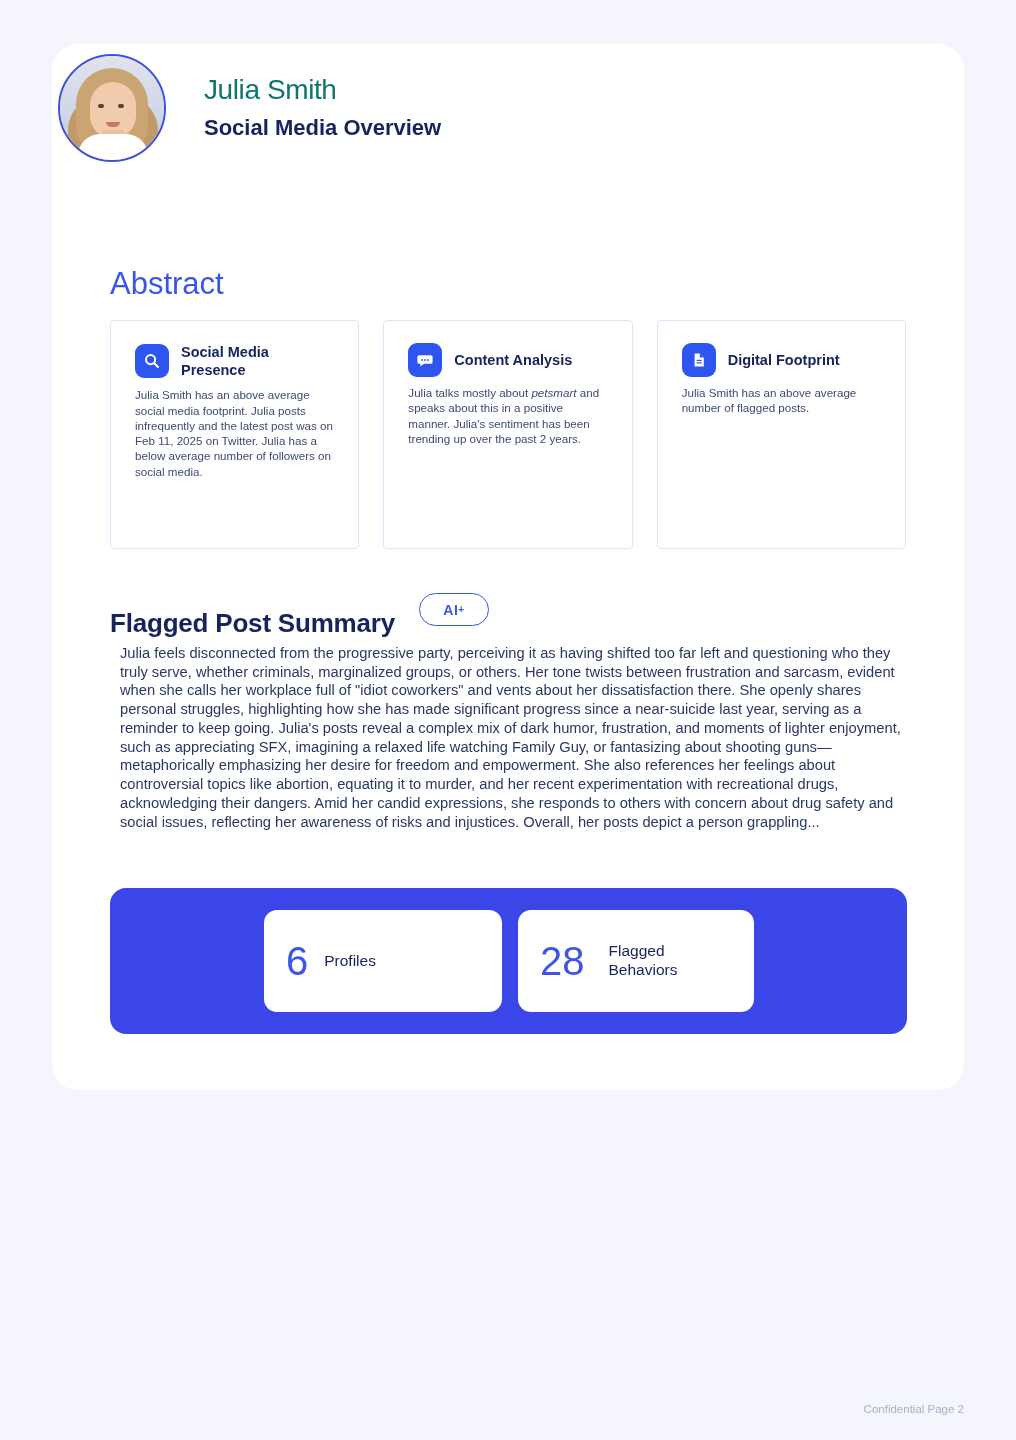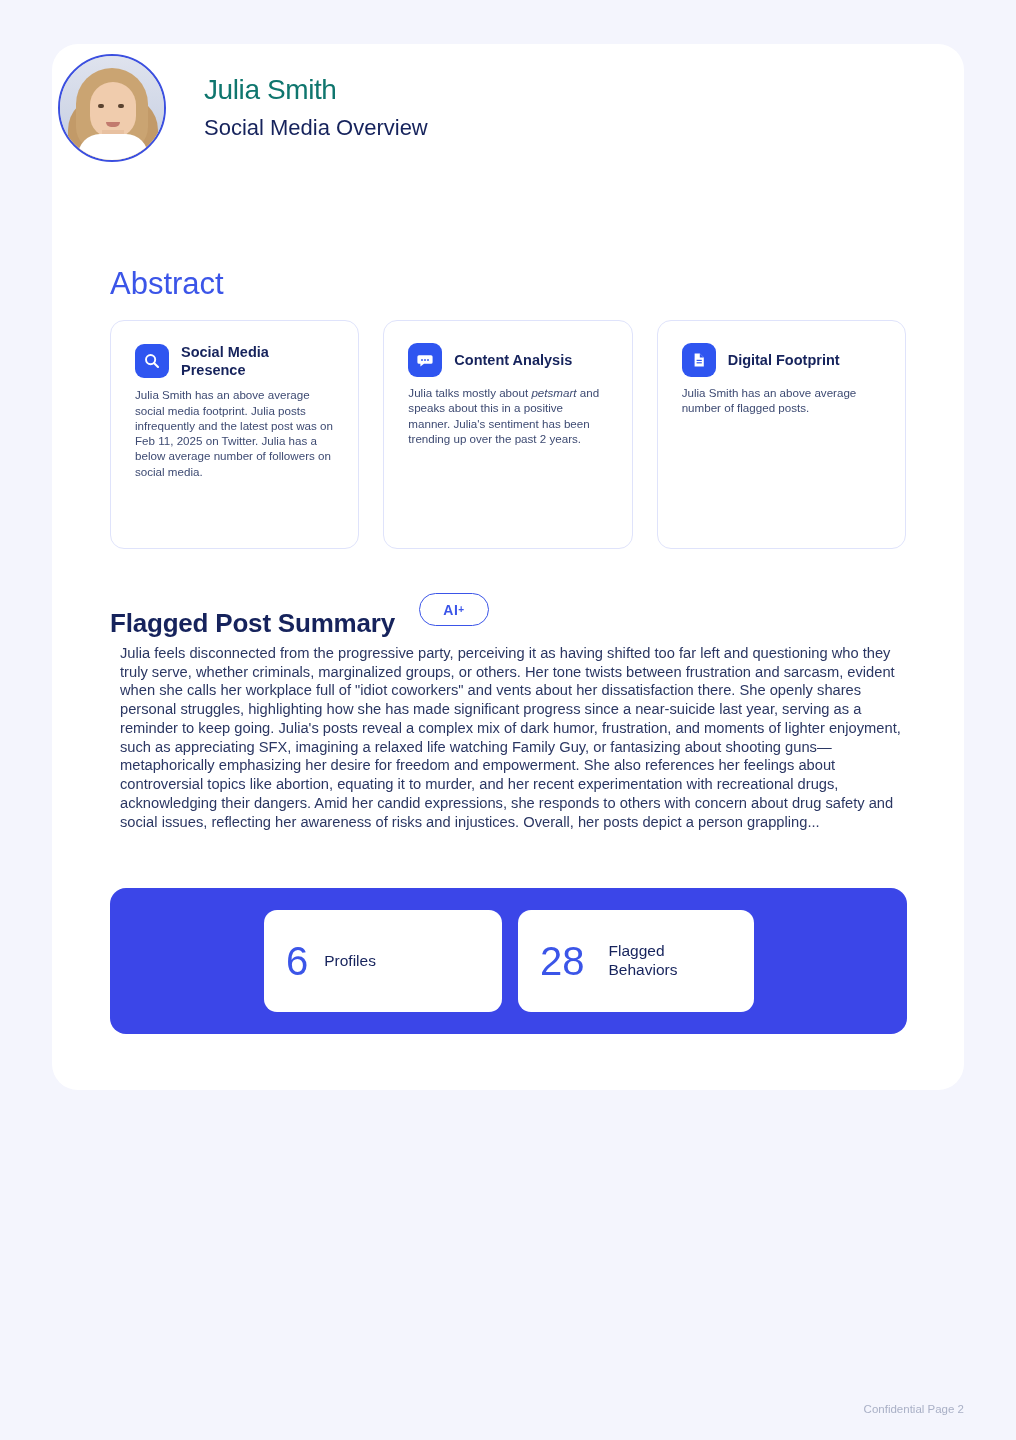--- a/index.html
+++ b/index.html
@@ -106,21 +106,21 @@
     font-size: 28px;
     color: #0f766e;
     letter-spacing: -0.4px;
     line-height: 1.1;
     font-weight: 400;
   }
   .subtitle {
     margin-top: 10px;
     font-size: 22px;
     color: #16235c;
-    font-weight: 400;
+    font-weight: 700;
     text-align: center;
   }
 
   
   .section-title {
     position: absolute;
     left: 110px;
     font-size: 31px;
     color: #3b55e8;
     font-weight: 400;
@@ -132,21 +132,21 @@
     left: 110px;
     top: 320px;
     width: 796px;
     display: flex;
     gap: 24px;
   }
   .info-card {
     width: 250px;
     height: 229px;
     border: 1px solid #dfe3fb;
-    border-radius: 14px;
+    border-radius: 4px;
     padding: 22px 24px 18px 24px;
     background: #fff;
   }
   .info-head {
     display: flex;
     align-items: center;
     gap: 12px;
   }
   .ico {
     width: 34px; height: 34px;

